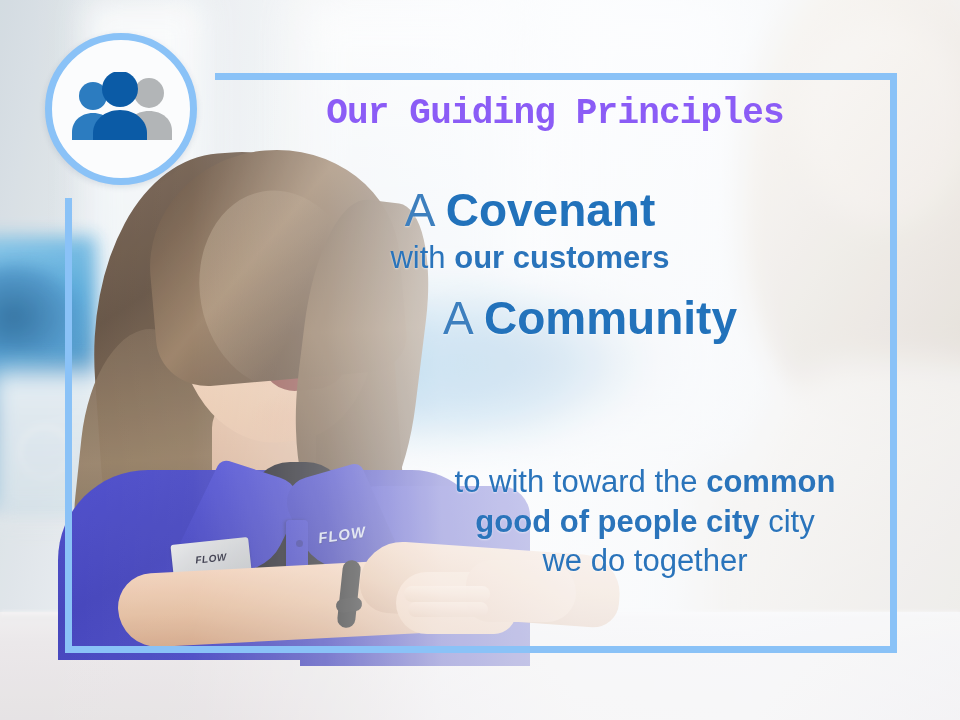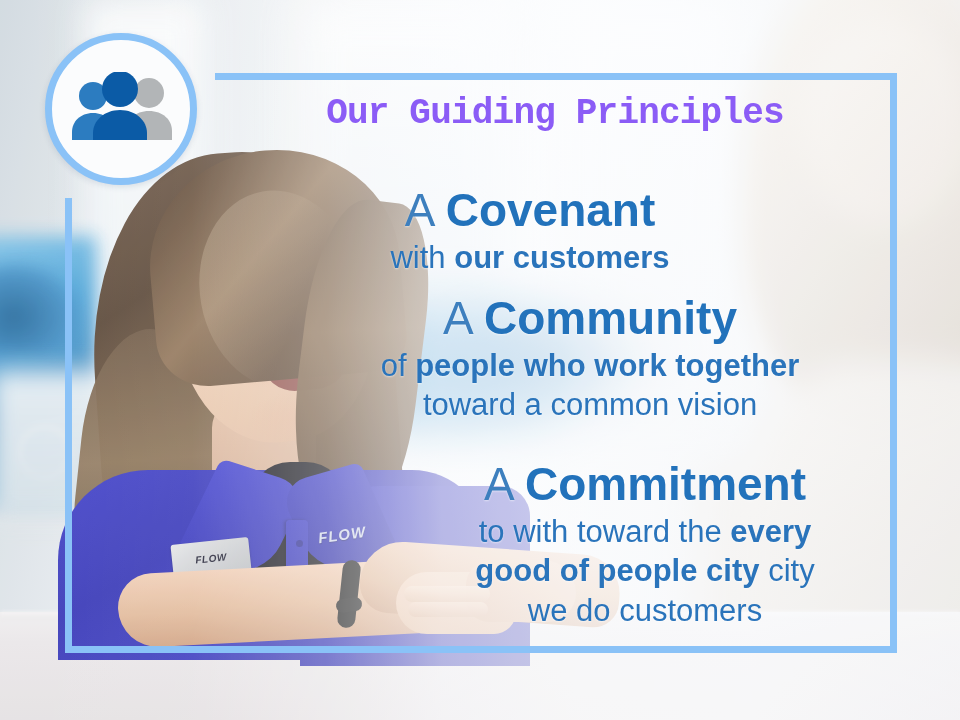--- a/index.html
+++ b/index.html
@@ -297,42 +297,30 @@
           <span>with </span><b>our customers</b>
         </div>
       </div>
     </div>
 
     <div class="block" id="block-community">
       <div class="big">
         <span class="lead">A</span>
         <span class="key">Community</span>
       </div>
+    </div>
+
+    <div class="block" id="block-commitment">
       <div class="sub">
         <div>
-          <span>of </span><b>people who work together</b>
-        </div>
-        <div>
-          <span>toward a common vision</span>
-        </div>
-      </div>
-    </div>
-
-    <div class="block" id="block-commitment">
-      <div class="big">
-        <span class="lead">A</span>
-        <span class="key">Commitment</span>
-      </div>
-      <div class="sub">
-        <div>
-          <span>to with toward the </span><b>every</b>
+          <span>to with toward the </span><b>common</b>
         </div>
         <div>
           <b>good of people city</b><span> city</span>
         </div>
         <div>
-          <span>we do customers</span>
+          <span>we do together</span>
         </div>
       </div>
     </div>
 
   </div>
 </div>
 
 </body></html>

